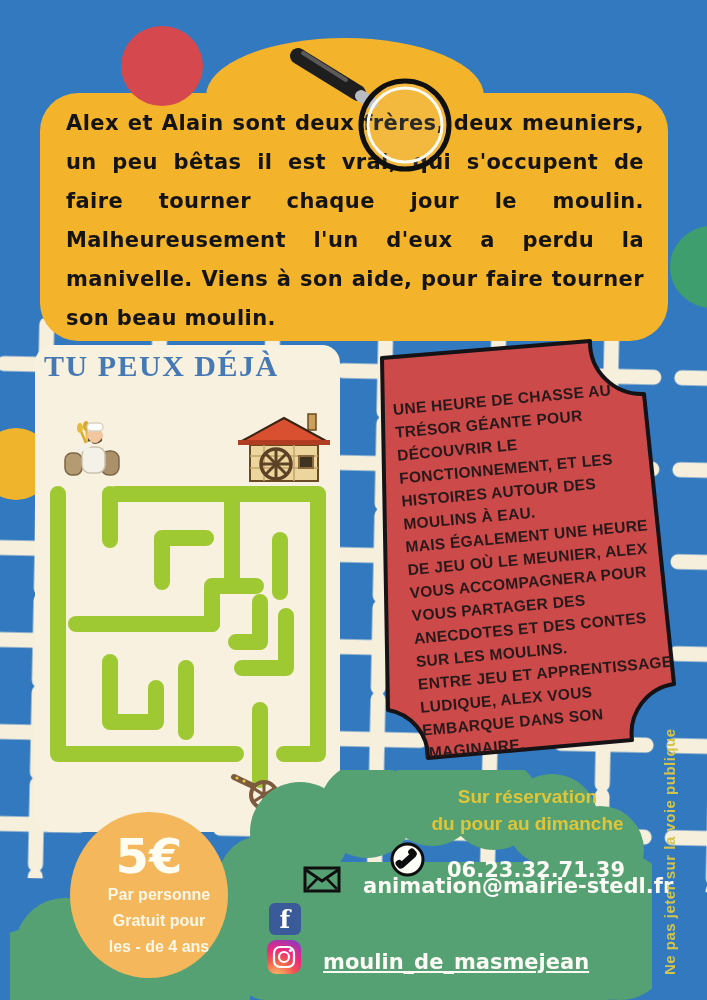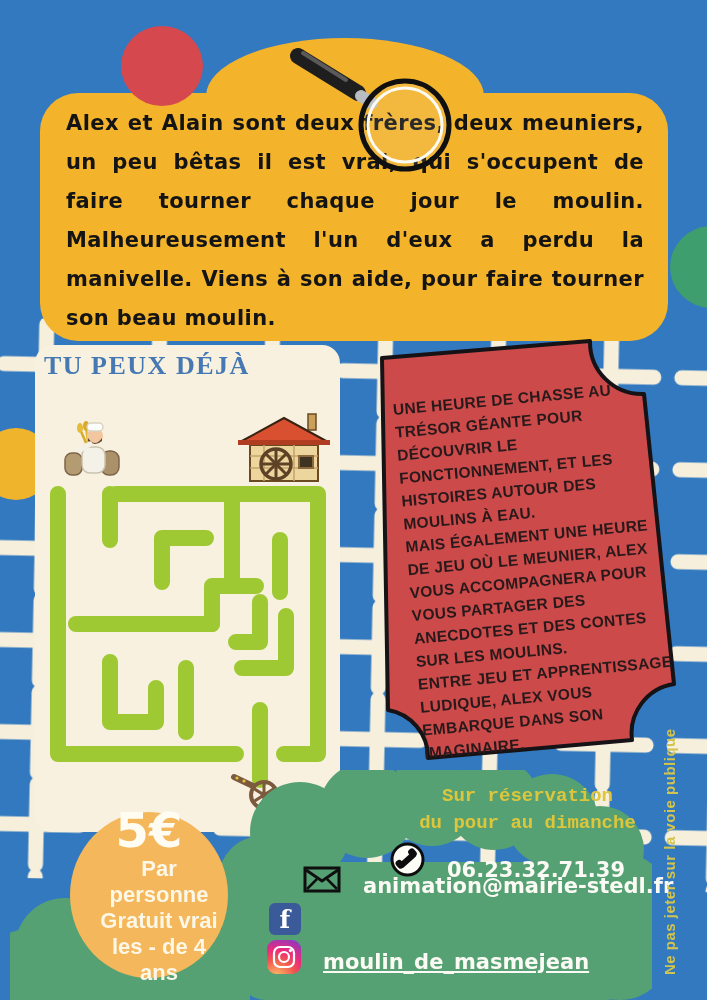--- a/index.html
+++ b/index.html
@@ -21,21 +21,21 @@
   .intro-text{
     position:absolute; left:66px; top:104px; width:578px; z-index:7;
     font-family:"DejaVu Sans", sans-serif; font-weight:800; font-size:21px; line-height:39px;
     color:#141414; text-align:justify; letter-spacing:0.4px;
   }
   .magnifier{ position:absolute; left:278px; top:42px; width:175px; height:135px; z-index:8; }
   
   .practice-panel{ position:absolute; left:35px; top:345px; width:305px; height:487px; background:#f8f1df; border-radius:18px; z-index:4; }
   .practice-title{
     position:absolute; left:44px; top:347px; z-index:5;
-    font-family:"Liberation Serif", serif; font-weight:700; font-size:26px; line-height:38px;
+    font-family:"Liberation Serif", serif; font-weight:700; font-size:30px; line-height:38px;
     color:#4679b4; letter-spacing:1.5px;
   }
   .miller{ position:absolute; left:60px; top:420px; z-index:5; }
   .watermill{ position:absolute; left:236px; top:412px; z-index:5; }
   .maze{ position:absolute; left:46px; top:482px; z-index:5; }
   .crank{ position:absolute; left:226px; top:768px; z-index:5; }
   
   .desc-shape{ position:absolute; left:368px; top:332px; width:322px; height:442px; z-index:5; }
   .desc-text{
     position:absolute; left:392px; top:398px; width:268px; z-index:6;
@@ -45,25 +45,25 @@
   }
   
   .cloud{ position:absolute; left:222px; top:770px; z-index:6; }
   .blob-left{ position:absolute; left:10px; top:888px; z-index:6; }
   
   .price-badge{
     position:absolute; left:70px; top:812px; width:158px; height:166px; border-radius:50%;
     background:#f4b75b; z-index:7; display:flex; flex-direction:column; align-items:center; justify-content:center; text-align:center;
   }
   .price-amount{ font-family:"DejaVu Sans", sans-serif; font-weight:700; font-size:48px; color:#fffdf2; line-height:52px; }
-  .price-line{ font-size:22px; font-weight:600; color:#fdfbee; opacity:.95; line-height:26px;margin-left:20px; }
+  .price-line{ font-size:16px; font-weight:600; color:#fdfbee; opacity:.95; line-height:26px;margin-left:20px; }
   
   .booking{
     position:absolute; left:395px; top:783px; width:265px; z-index:7; text-align:center;
-    font-family:Liberation Mono, monospace; font-weight:700; font-size:19px; line-height:27px; color:#ddc63c;
+    font-family:Liberation Sans, sans-serif; font-weight:700; font-size:19px; line-height:27px; color:#ddc63c;
   }
   .contact-row{ position:absolute; z-index:7; display:flex; align-items:flex-end; gap:22px;
     font-family:"DejaVu Sans", sans-serif; font-weight:700; font-size:21px; color:#fbfaf4; cursor:pointer; }
   .row-phone{ left:390px; top:842px; }
   .row-email{ left:303px; top:866px; }
   .row-facebook{ left:269px; top:903px; }
   .row-instagram{ left:267px; top:940px;text-decoration:underline; }
   .fb-icon{ width:32px; height:32px; background:#3b5a99; border-radius:6px; display:flex; align-items:flex-end; justify-content:center; }
   .fb-icon span{ font-family:"DejaVu Serif", serif; font-weight:700; font-size:25px; line-height:30px; color:#ffffff; }
   .ig-icon{ width:34px; height:34px; border-radius:9px;
@@ -222,21 +222,21 @@
         <circle cx="190" cy="75" r="40"></circle>
           <circle cx="18" cy="85" r="44"></circle>
         <rect x="0" y="70" width="240" height="42"></rect>
       </g>
     </svg>
   </div>
 
   <div class="price-badge">
     <div class="price-amount">5€</div>
     <div class="price-line">Par personne</div>
-    <div class="price-line">Gratuit vrai</div>
+    <div class="price-line">Gratuit pour</div>
     <div class="price-line">les - de 4 ans</div>
   </div>
 
   <div class="booking">
     <div>Sur réservation</div>
     <div>du pour au dimanche</div>
   </div>
 
   <div class="contact-row row-phone">
     <span>

